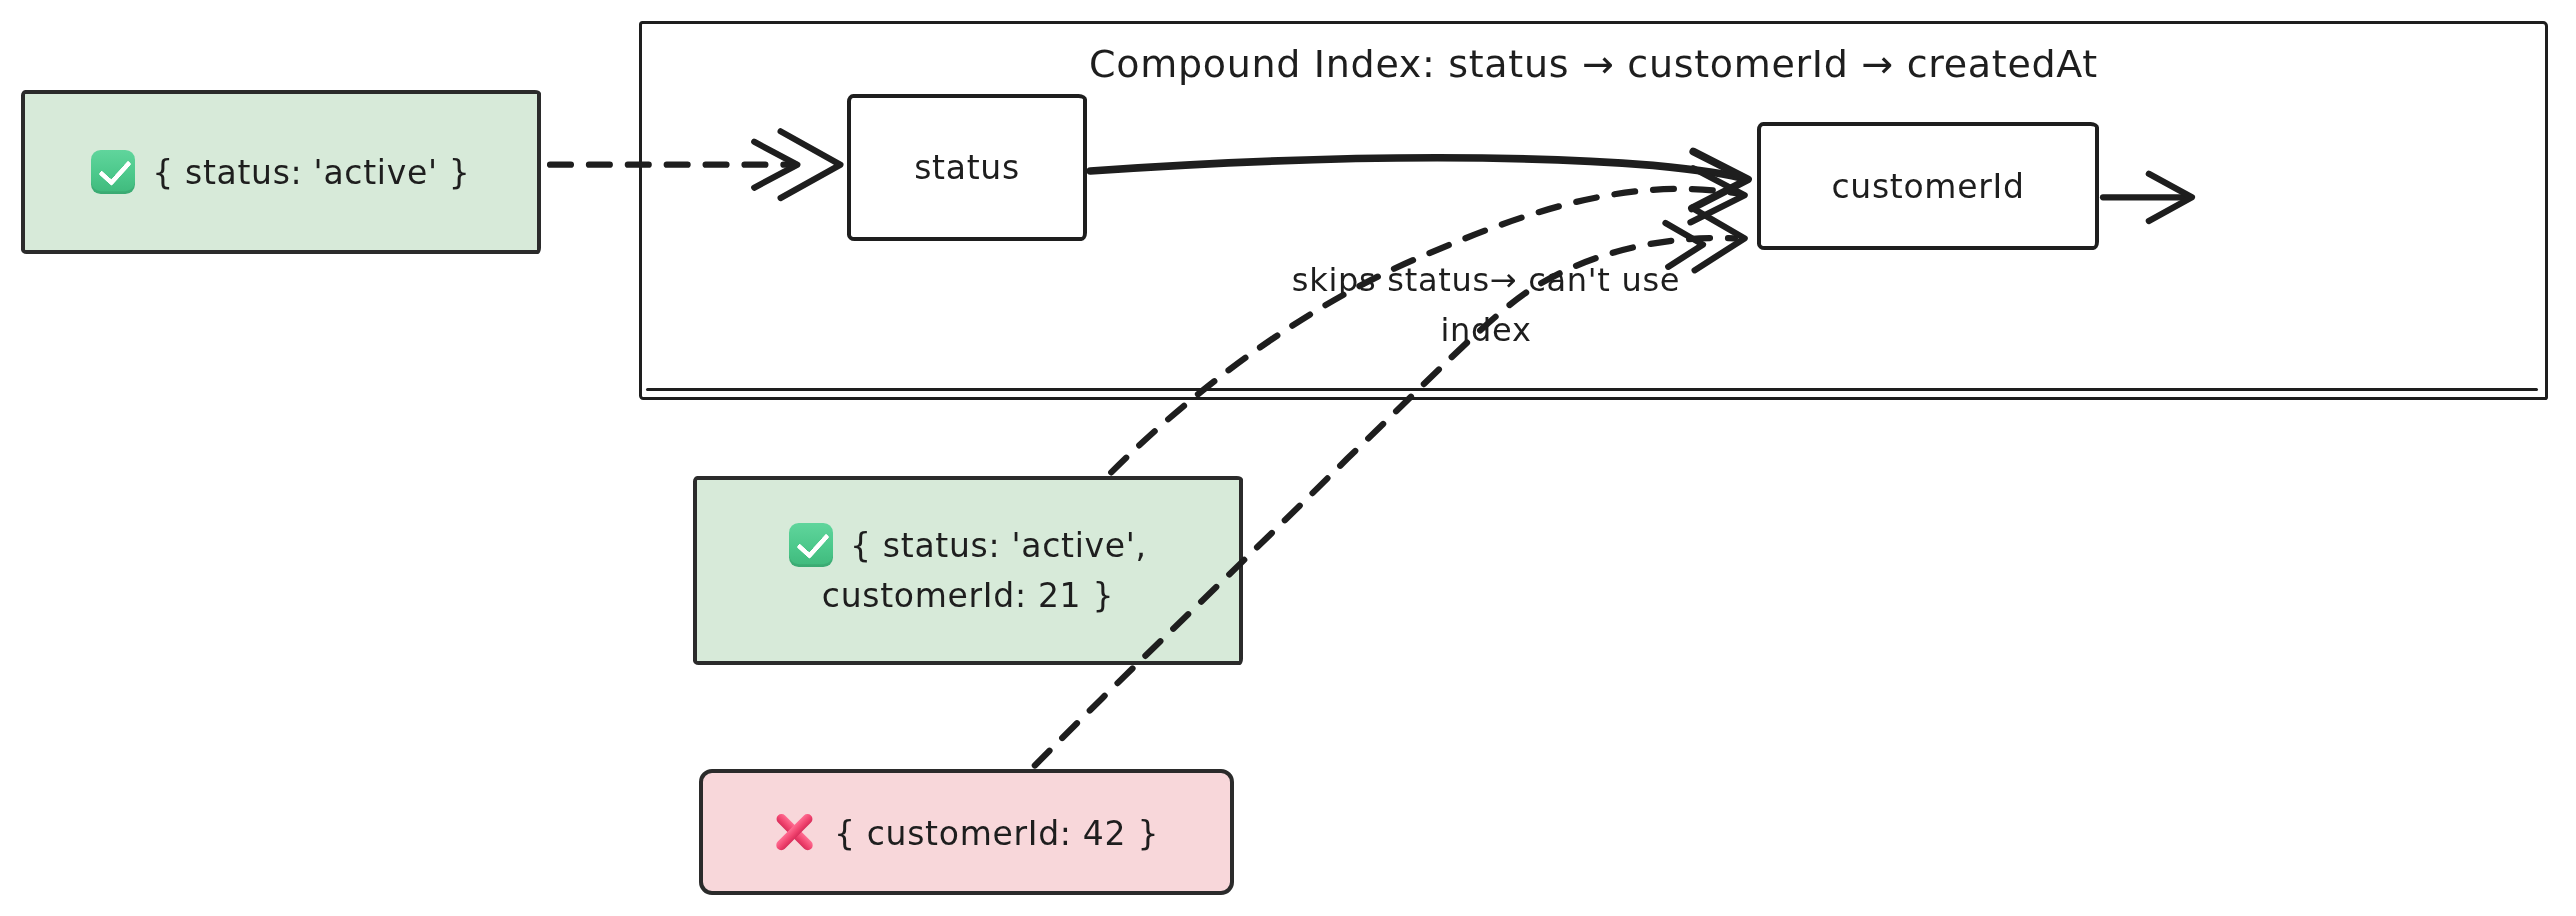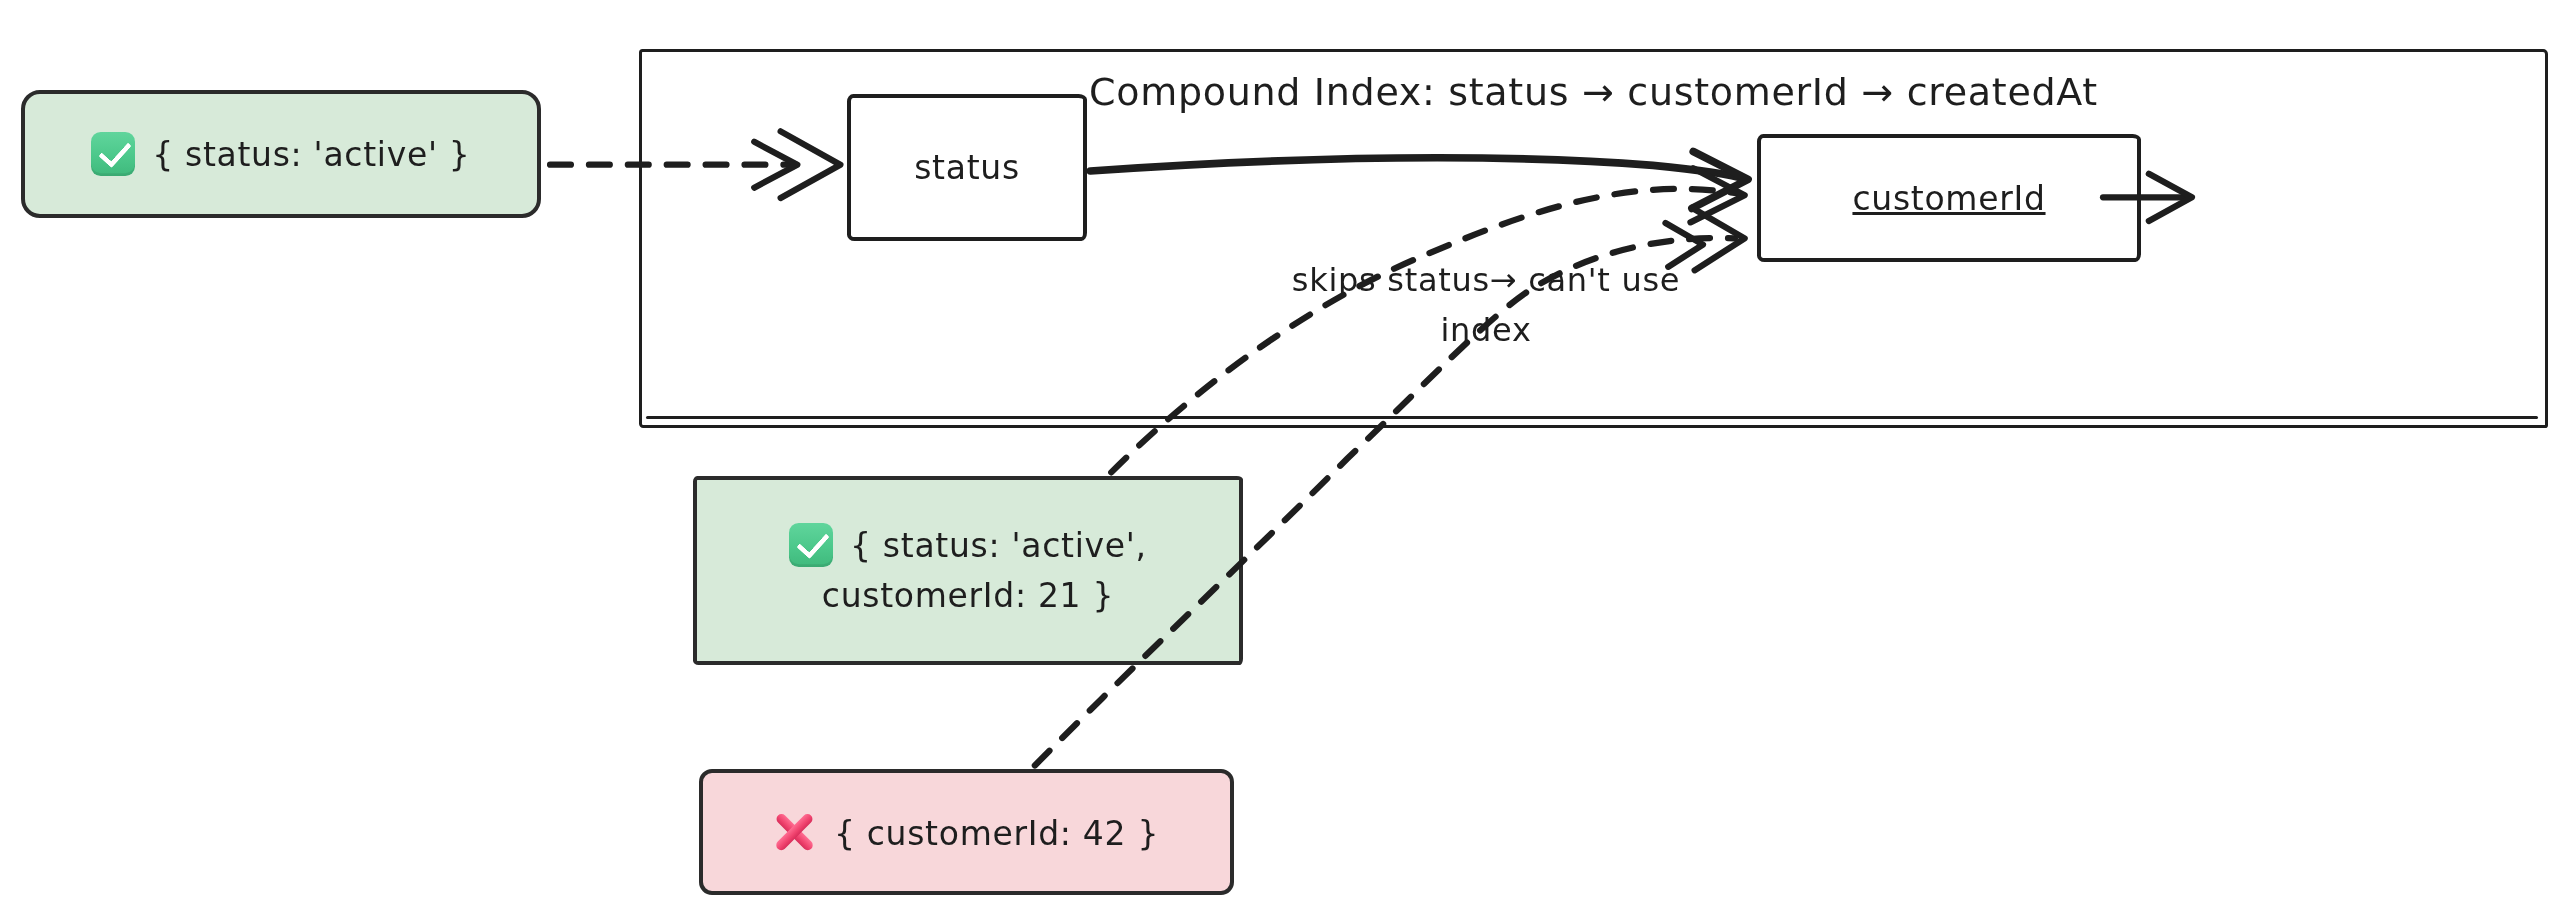--- a/index.html
+++ b/index.html
@@ -21,21 +21,20 @@
     overflow:hidden;
   }
   .canvas{position:absolute;inset:0;}
 
   
   .frame{
     position:absolute;left:639px;top:21px;width:1909px;height:379px;
     border:3.5px solid var(--ink);
     border-radius:3.5px 4.9px 2.8px 4.2px;
     background:transparent;
-    margin-top:28px;
   }
   .frame-double-bottom{
     position:absolute;left:4.2px;right:7px;bottom:6.3px;height:2.8px;
     background:var(--ink);border-radius:2.1px;
   }
   .frame-title{
     position:absolute;left:0;right:0;top:18px;
     text-align:center;font-size:38px;letter-spacing:0.7px;
     color:var(--ink);white-space:nowrap;
   }
@@ -43,36 +42,36 @@
   
   .field-box{
     position:absolute;
     background:#fff;
     border:4.2px solid var(--ink);
     border-radius:6.3px 8.3px 5.6px 7.6px / 7.6px 5.6px 8.3px 6.3px;
     display:flex;align-items:center;justify-content:center;
     font-size:33px;letter-spacing:0.7px;
   }
   .box-status   {left:847px;top:94px;width:240px;height:147px;align-items:center;}
-  .box-customerid{left:1757px;top:134px;width:384px;height:128px;text-decoration:underline;}
+  .box-customerid{left:1757px;top:122px;width:342px;height:128px;}
   .box-createdat{left:2197px;top:134px;width:318px;height:128px;}
 
   
   .card{
     position:absolute;
     border:4.9px solid #2b2b2b;
     border-radius:4.2px 6.3px 3.5px 5.6px / 5.6px 3.5px 6.3px 4.2px;
     display:flex;align-items:center;justify-content:center;
     font-size:33px;letter-spacing:0.7px;
     padding:7px 18px;
     text-align:center;
   }
   .card.green{background:var(--green-fill);}
   .card.pink{background:var(--pink-fill);border-radius:13px;}
-  .card-1{left:21px;top:90px;width:520px;height:128px;border-radius:19px;}
+  .card-1{left:21px;top:90px;width:520px;height:164px;}
   .card-2{left:693px;top:476px;width:550px;height:189px;line-height:1.5;}
   .card-3{left:699px;top:769px;width:535px;height:126px;}
 
   
   .check-icon{
     display:inline-block;width:44px;height:44px;
     background:linear-gradient(180deg,#60d59c 0%,var(--check-green) 55%,#3fb97c 100%);
     border-radius:9.7px;position:relative;
     vertical-align:-9.7px;margin-right:16.7px;
     box-shadow:inset 0 -2.8px 0 rgba(0,0,0,0.08);

